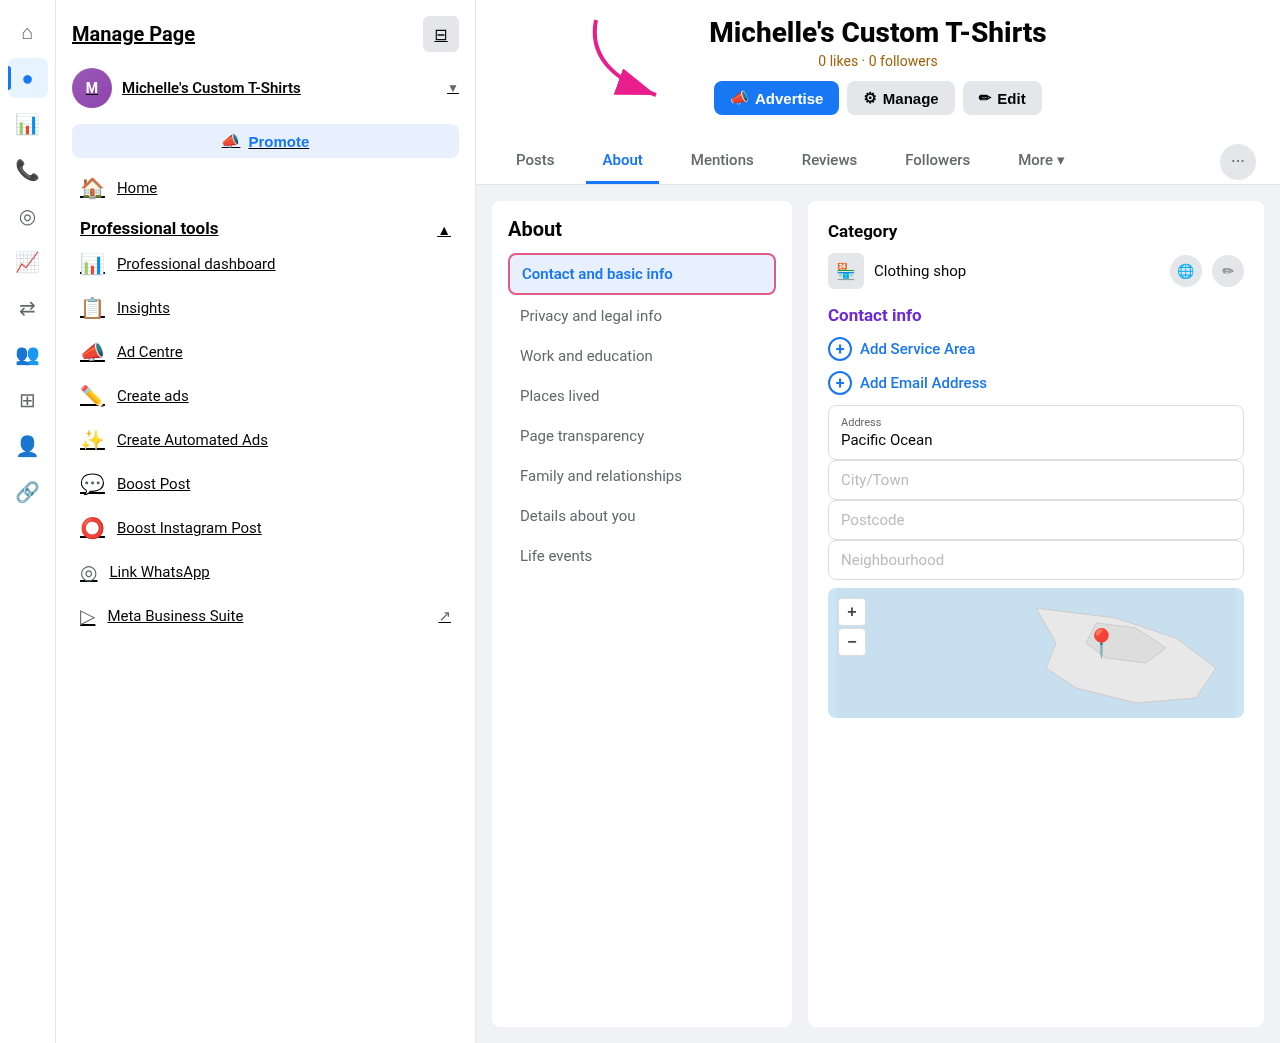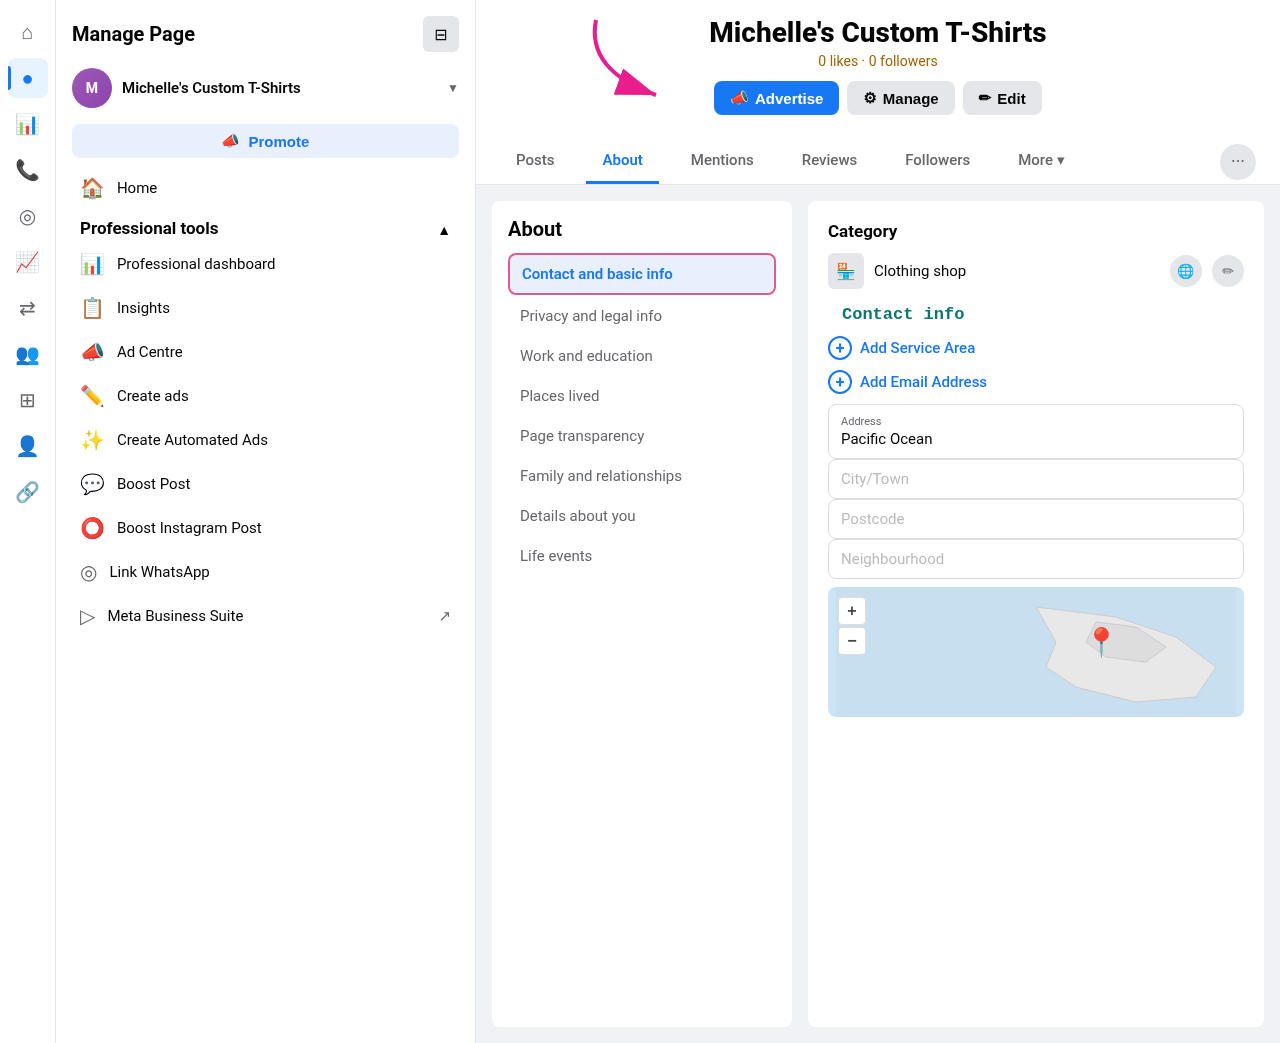--- a/index.html
+++ b/index.html
@@ -45,20 +45,21 @@
     }
 
     
     .sidebar {
       width: 420px;
       background: #fff;
       border-right: 1px solid #e4e6ea;
       padding: 16px;
       overflow-y: auto;
       flex-shrink: 0;
+      text-decoration: underline;
     }
     .sidebar-header {
       display: flex;
       align-items: center;
       justify-content: space-between;
       margin-bottom: 16px;
     }
     .sidebar-title {
       font-size: 20px;
       font-weight: 700;
@@ -334,23 +335,22 @@
       display: flex;
       align-items: center;
       justify-content: center;
       font-size: 14px;
       color: #65676b;
     }
 
     .contact-info-title {
       font-size: 17px;
       font-weight: 700;
-      color: #0f766e;
-      margin: 16px 14px 12px;
-      font-family: Liberation Mono, monospace;
+      color: #6d28d9;
+      margin: 16px 0 12px;
     }
     .add-link {
       display: flex;
       align-items: center;
       gap: 8px;
       color: #1877f2;
       font-size: 15px;
       font-weight: 500;
       cursor: pointer;
       margin-bottom: 10px;

